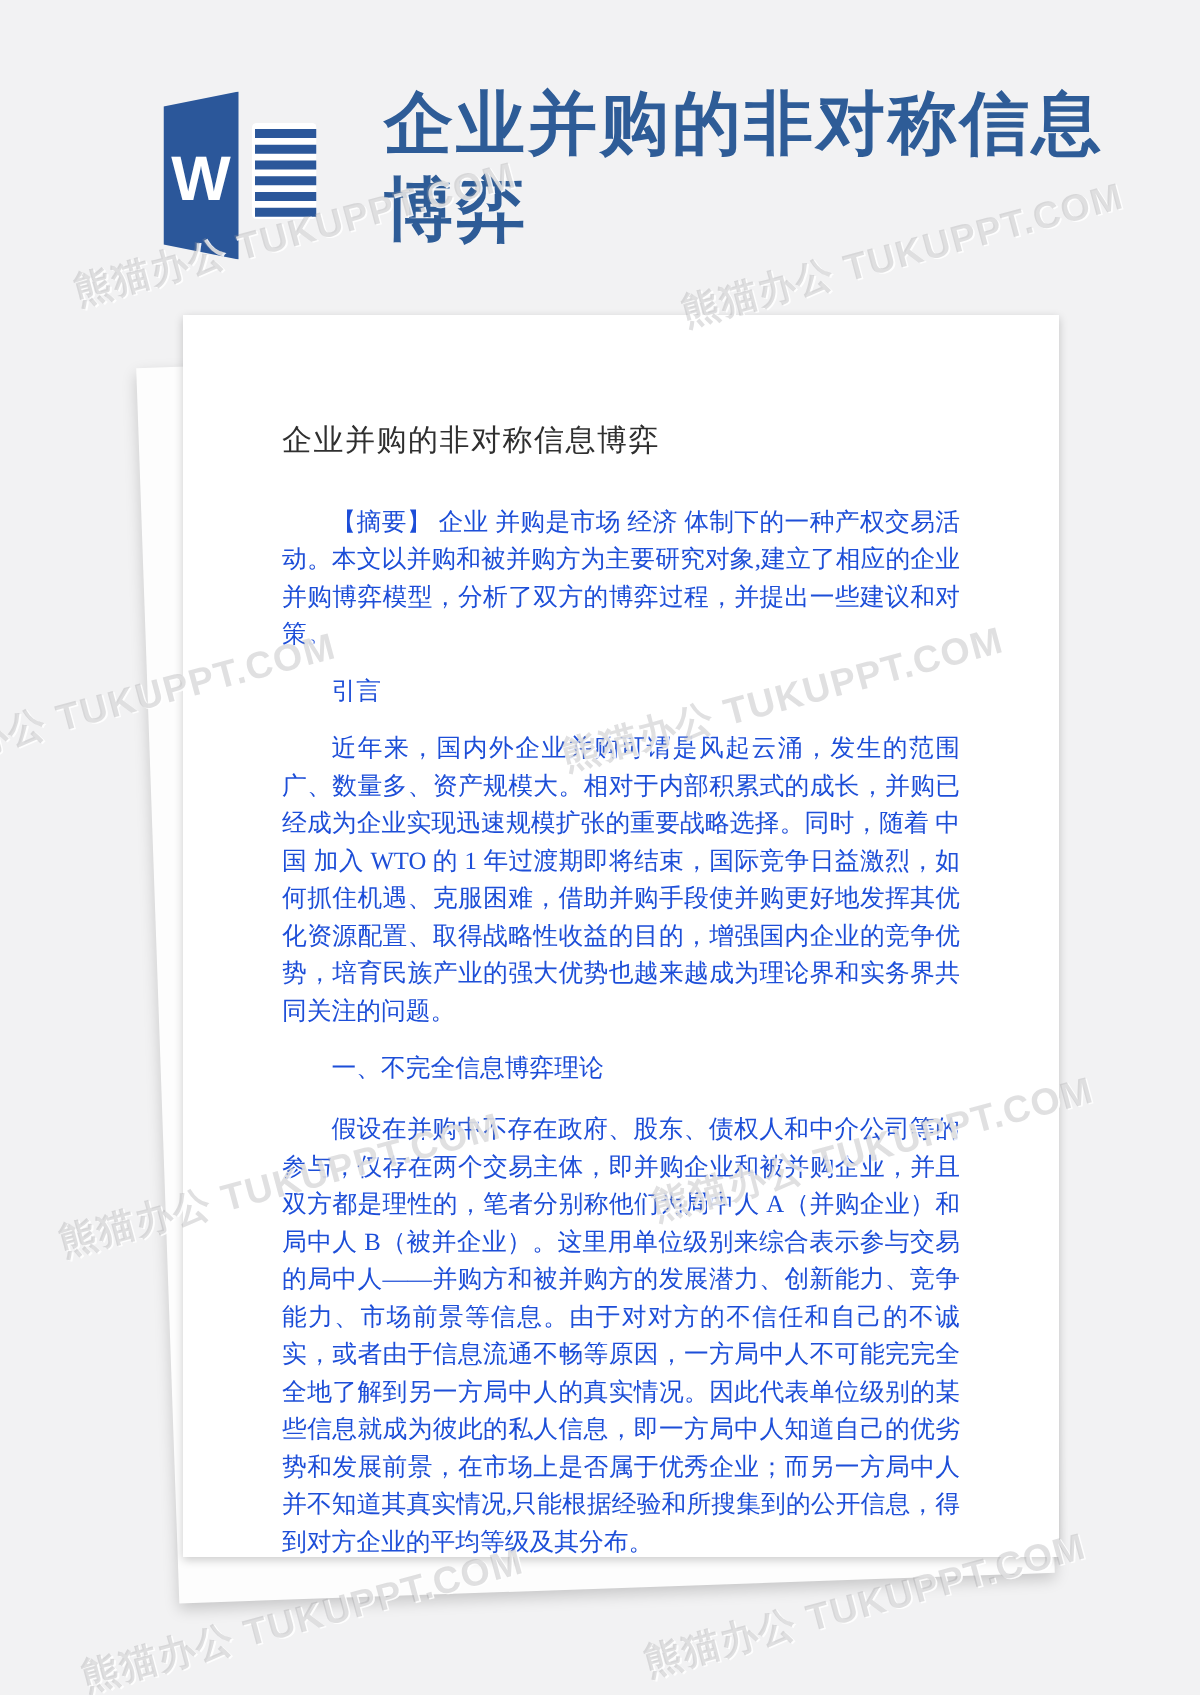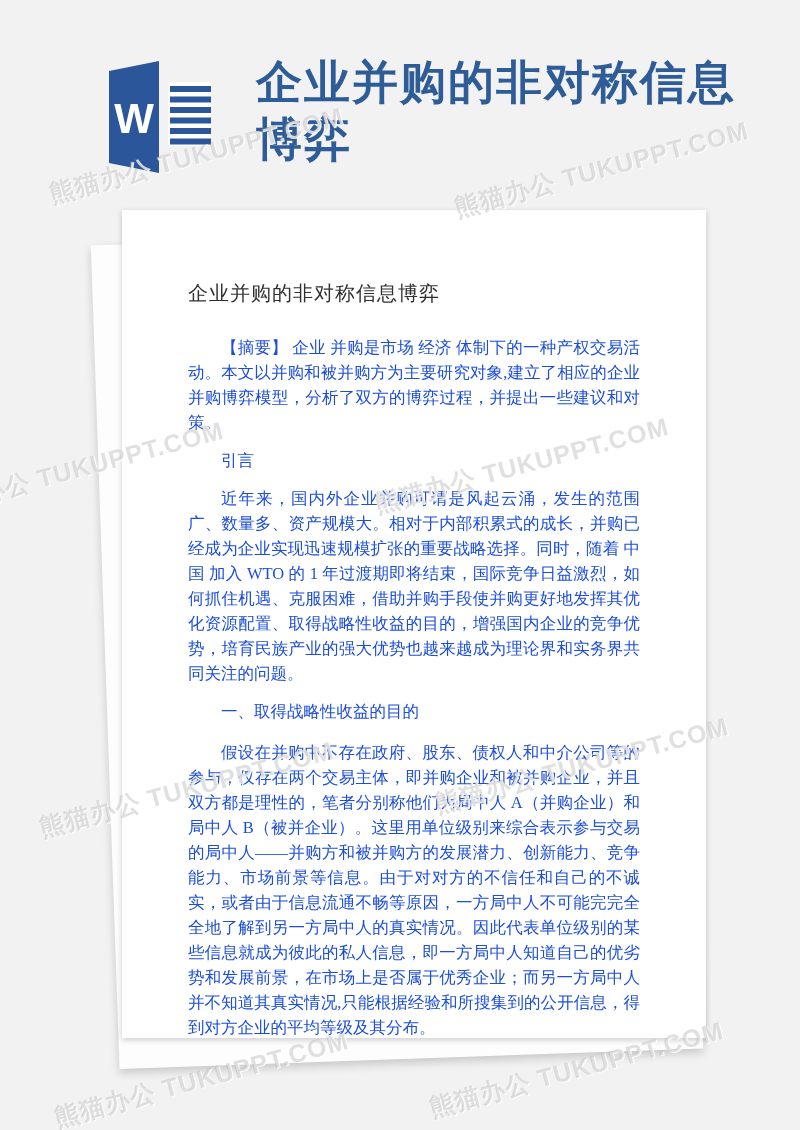--- a/index.html
+++ b/index.html
@@ -75,21 +75,21 @@
   <div class="hdr-title">企业并购的非对称信息博弈</div>
 
   <div class="sheet-back"></div>
 
   <div class="page">
     <h1 class="doc-title">企业并购的非对称信息博弈</h1>
     <div class="doc">
       <p>【摘要】 企业 并购是市场 经济 体制下的一种产权交易活动。本文以并购和被并购方为主要研究对象,建立了相应的企业并购博弈模型，分析了双方的博弈过程，并提出一些建议和对策。</p>
       <p>引言</p>
       <p>近年来，国内外企业并购可谓是风起云涌，发生的范围广、数量多、资产规模大。相对于内部积累式的成长，并购已经成为企业实现迅速规模扩张的重要战略选择。同时，随着 中国 加入 WTO 的 1 年过渡期即将结束，国际竞争日益激烈，如何抓住机遇、克服困难，借助并购手段使并购更好地发挥其优化资源配置、取得战略性收益的目的，增强国内企业的竞争优势，培育民族产业的强大优势也越来越成为理论界和实务界共同关注的问题。</p>
-      <p class="hd">一、取得战略性收益的目的</p>
+      <p class="hd">一、不完全信息博弈理论</p>
       <p>假设在并购中不存在政府、股东、债权人和中介公司等的参与，仅存在两个交易主体，即并购企业和被并购企业，并且双方都是理性的，笔者分别称他们为局中人 A（并购企业）和局中人 B（被并企业）。这里用单位级别来综合表示参与交易的局中人——并购方和被并购方的发展潜力、创新能力、竞争能力、市场前景等信息。由于对对方的不信任和自己的不诚实，或者由于信息流通不畅等原因，一方局中人不可能完完全全地了解到另一方局中人的真实情况。因此代表单位级别的某些信息就成为彼此的私人信息，即一方局中人知道自己的优劣势和发展前景，在市场上是否属于优秀企业；而另一方局中人并不知道其真实情况,只能根据经验和所搜集到的公开信息，得到对方企业的平均等级及其分布。</p>
 
     </div>
   </div>
 
   <span class="wm wm1">熊猫办公 TUKUPPT.COM</span>
   <span class="wm wm2">熊猫办公 TUKUPPT.COM</span>
   <span class="wm wm3">熊猫办公 TUKUPPT.COM</span>
   <span class="wm wm4">熊猫办公 TUKUPPT.COM</span>
   <span class="wm wm5">熊猫办公 TUKUPPT.COM</span>

